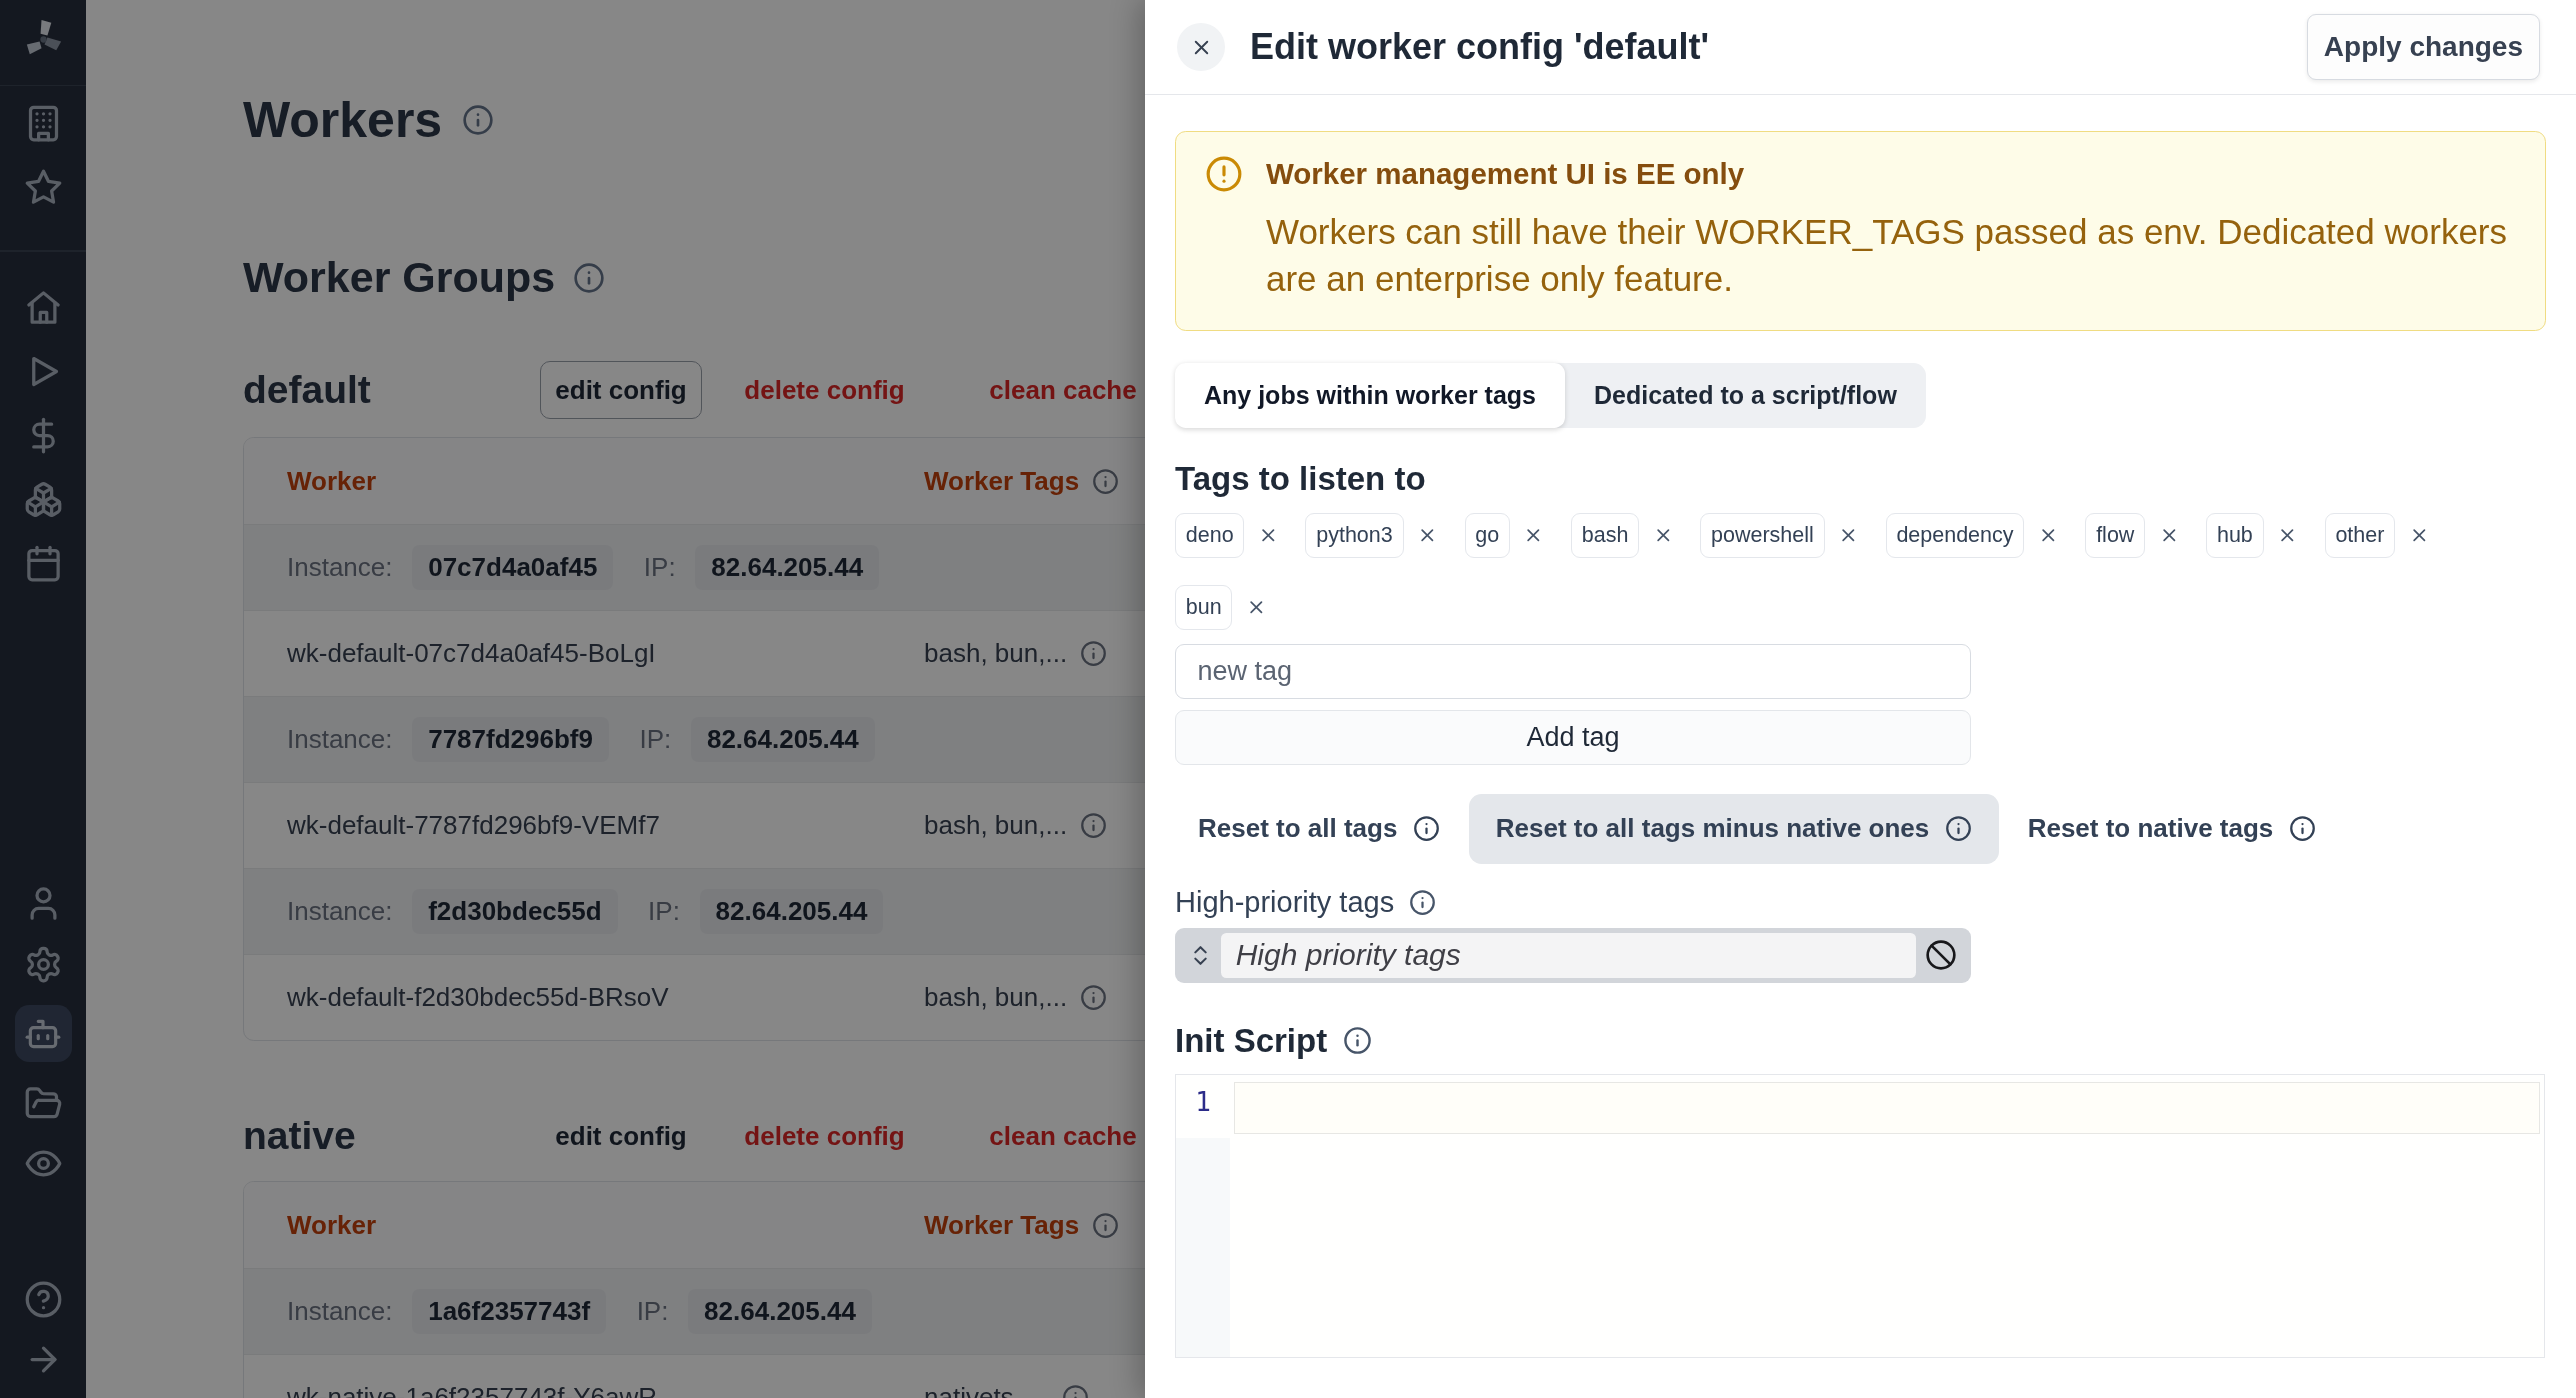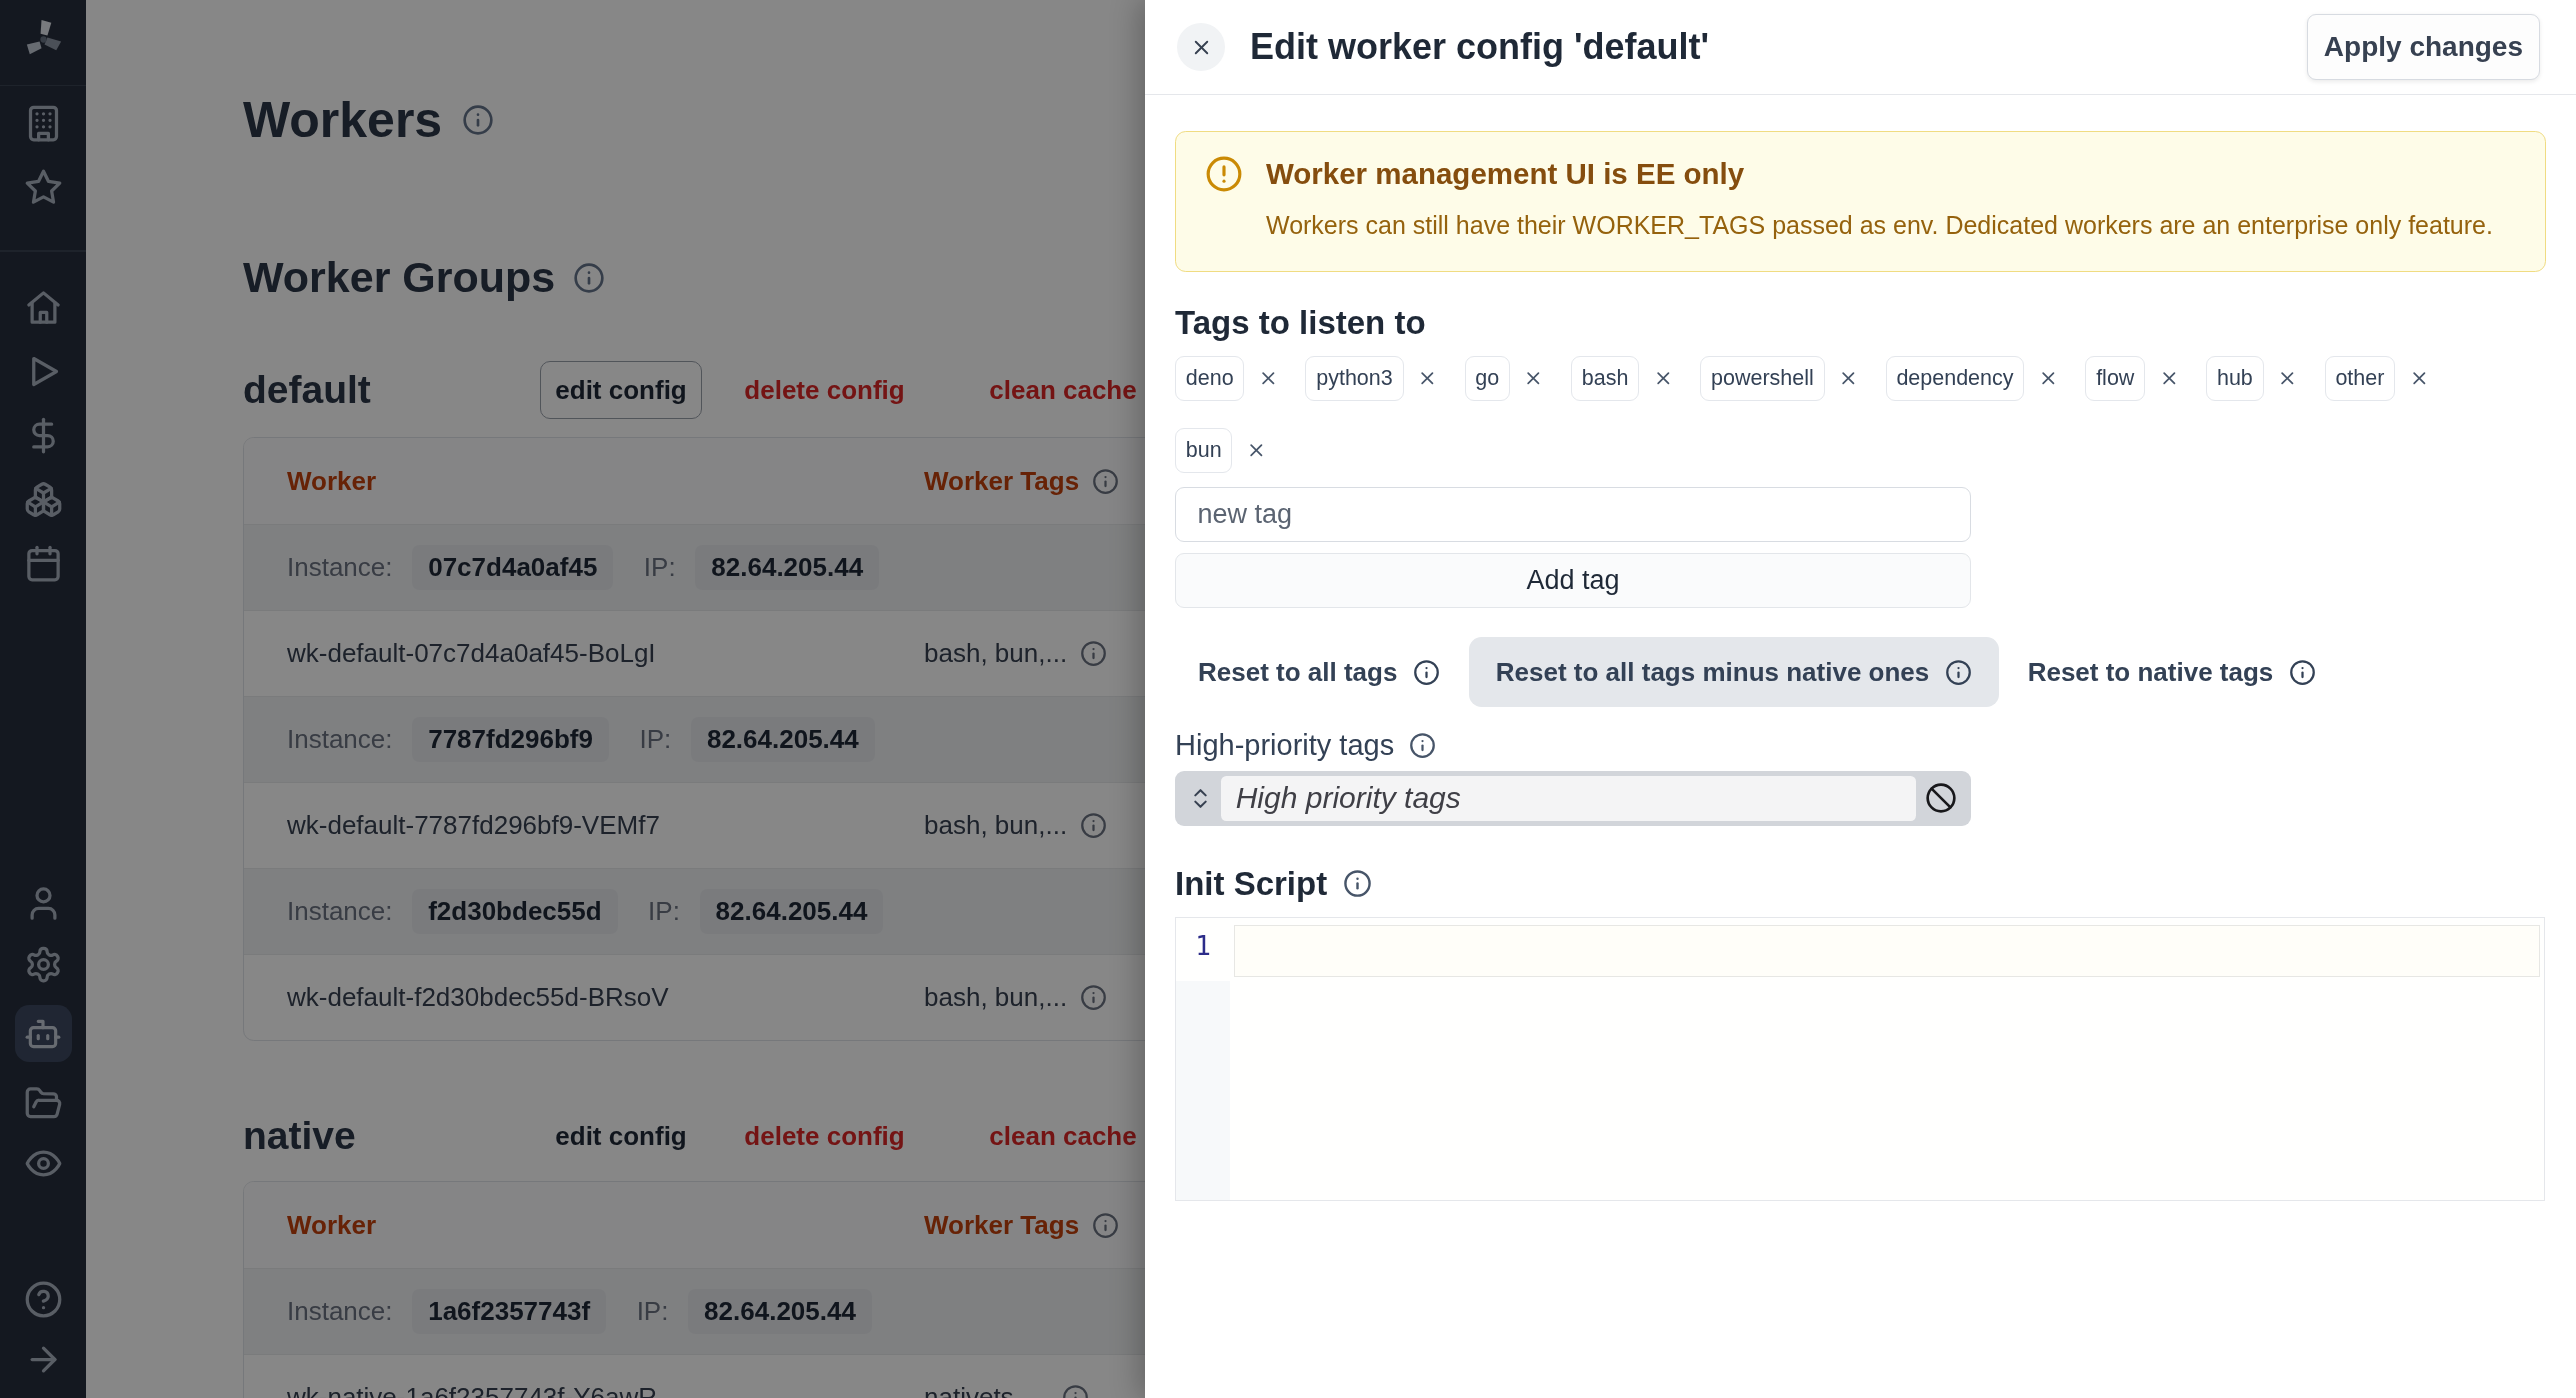--- a/index.html
+++ b/index.html
@@ -93,21 +93,21 @@
     box-shadow:0 1.8px 4.5px rgba(0,0,0,0.08); cursor:pointer;
   }
   .drawer-body { padding:36px 30px 0 30px; }
   .warn {
     border:1.8px solid #f0dc82; background:#fefce8; border-radius:10.7px;
     padding:23px 29px;
   }
   .warn-head { display:flex; align-items:center; gap:23px; }
   .warn-head svg { width:38px; height:38px; color:#ca8a04; flex:none; }
   .warn-title { font-size:29.5px; font-weight:bold; color:#854d0e; }
-  .warn-body { margin:16px 0 5.4px 61px; font-size:25px; line-height:1.33; color:#95620d; max-width:1279px; }
+  .warn-body { margin:16px 0 5.4px 61px; font-size:35px; line-height:1.33; color:#95620d; max-width:1279px; }
   .seg { display:inline-flex; background:#eef0f3; border-radius:12.5px; margin-top:32px; }
   .seg-tab {
     border:none; background:transparent; font-family:inherit; font-size:25px; font-weight:600;
     color:#1f2937; padding:18px 29px; border-radius:10.7px; cursor:pointer; white-space:nowrap;
   }
   .seg-tab.active { background:#ffffff; box-shadow:0 1.8px 5.4px rgba(0,0,0,0.15); color:#111827; }
   .tags-title { margin-top:32px; font-size:33px; font-weight:bold; color:#1f2937; }
   .tags-row { margin-top:14.3px; display:flex; align-items:center; flex-wrap:wrap; gap:27px; }
   .tag-item { display:flex; align-items:center; gap:13.4px; }
   .tag-box {
@@ -496,20 +496,24 @@
                 <circle cx="12" cy="12" r="10"></circle>
                 <path d="M12 7.5v5"></path>
                 <path d="M12 16.5h.01"></path>
               </svg>
             </span>
           <span class="warn-title">Worker management UI is EE only</span>
         </div>
         <div class="warn-body">Workers can still have their WORKER_TAGS passed as env. Dedicated workers are an enterprise only feature.</div>
       </div>
 
+      <div class="seg" id="mode-tabs">
+          <button class="seg-tab active">Any jobs within worker tags</button>
+          <button class="seg-tab">Dedicated to a script/flow</button>
+        </div>
 
       <div class="tags-title">Tags to listen to</div>
 
       <div class="tags-row" id="tags-row">
           <div class="tag-item">
             <span class="tag-box">deno</span>
             <button class="tag-x">
               <svg viewBox="0 0 24 24" fill="none" stroke="currentColor" stroke-width="2" stroke-linecap="round" stroke-linejoin="round">
                 <path d="M18 6 6 18"></path>
                 <path d="m6 6 12 12"></path>

